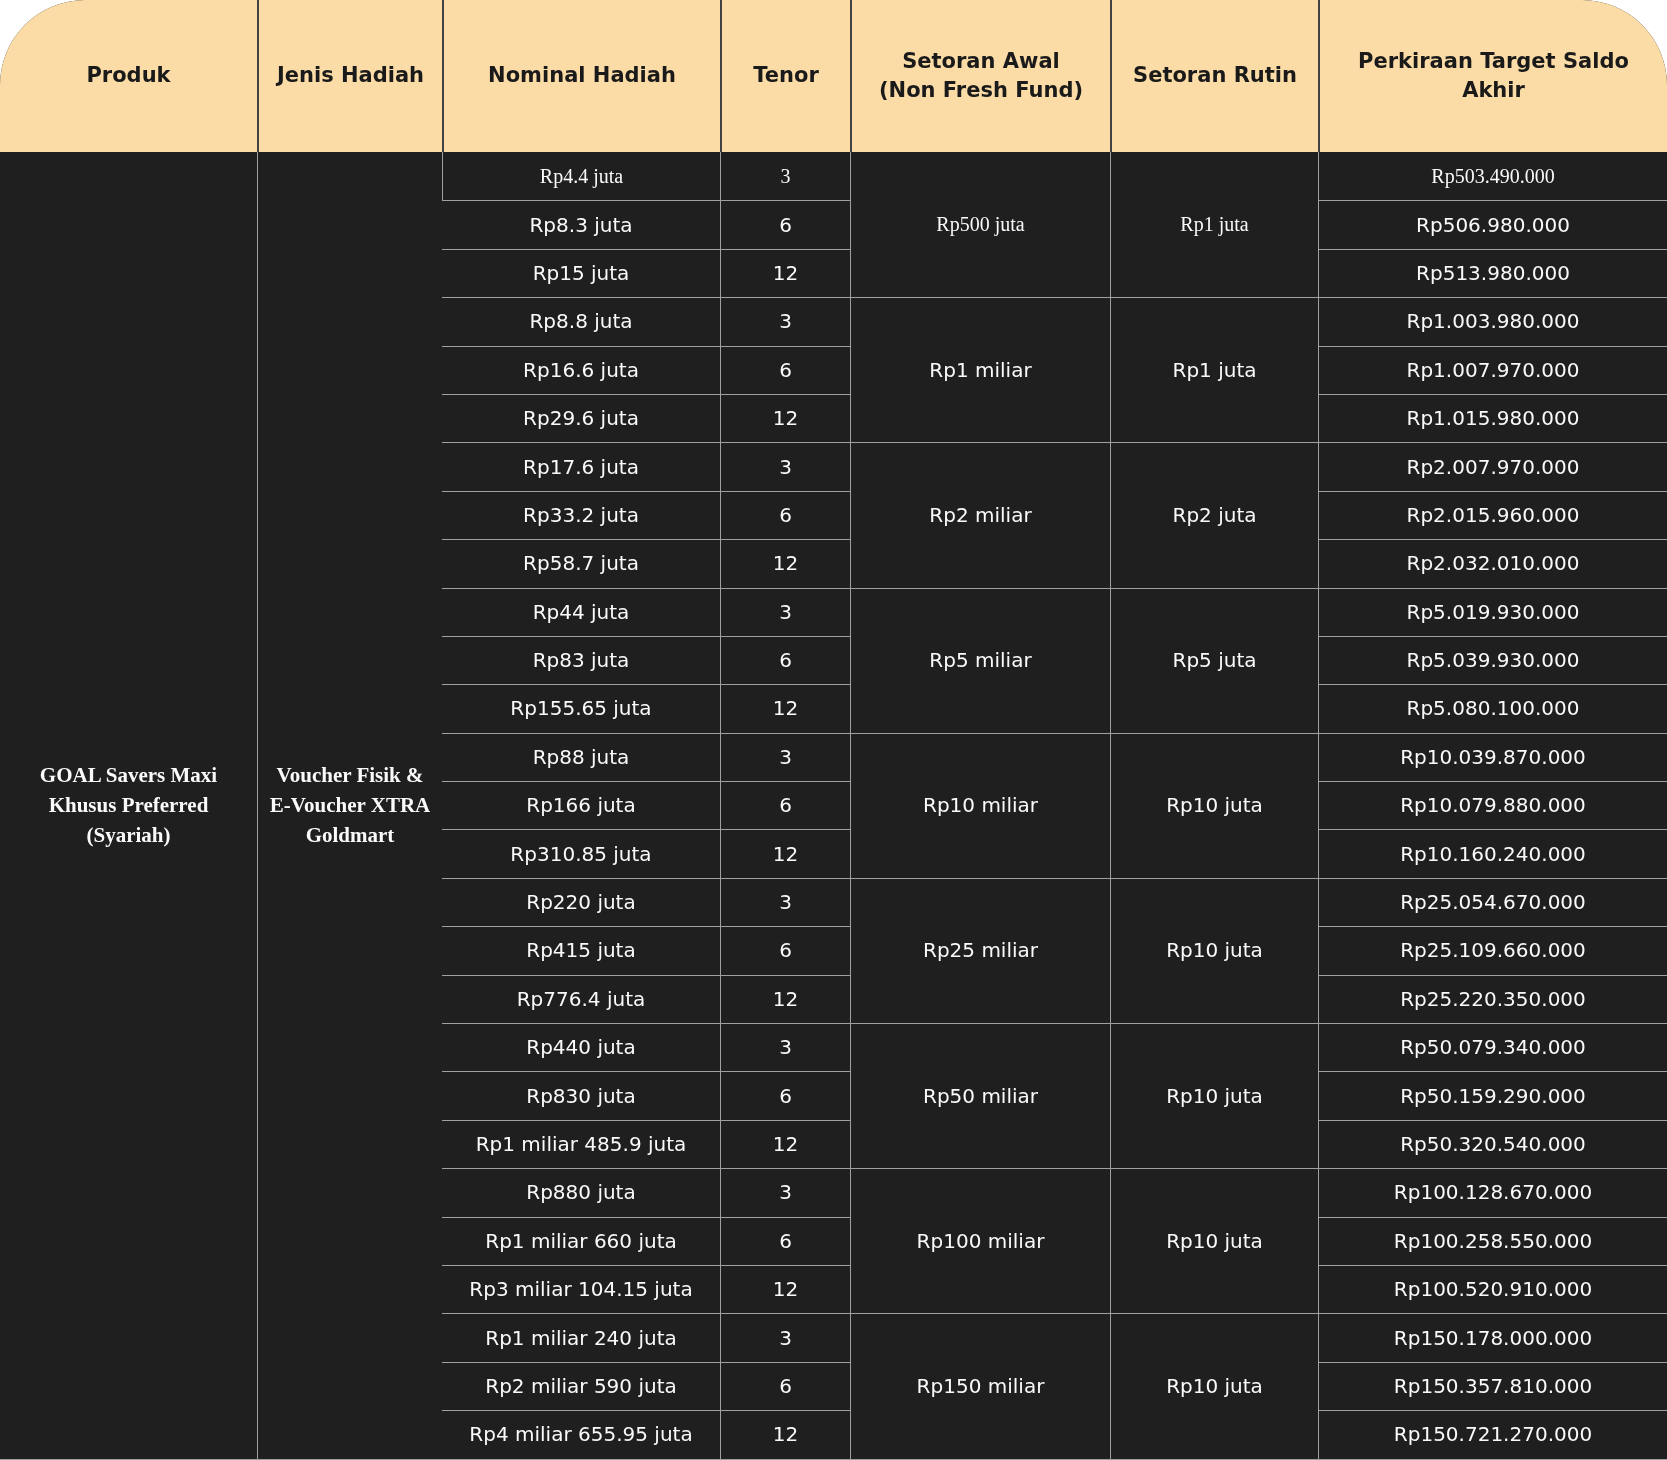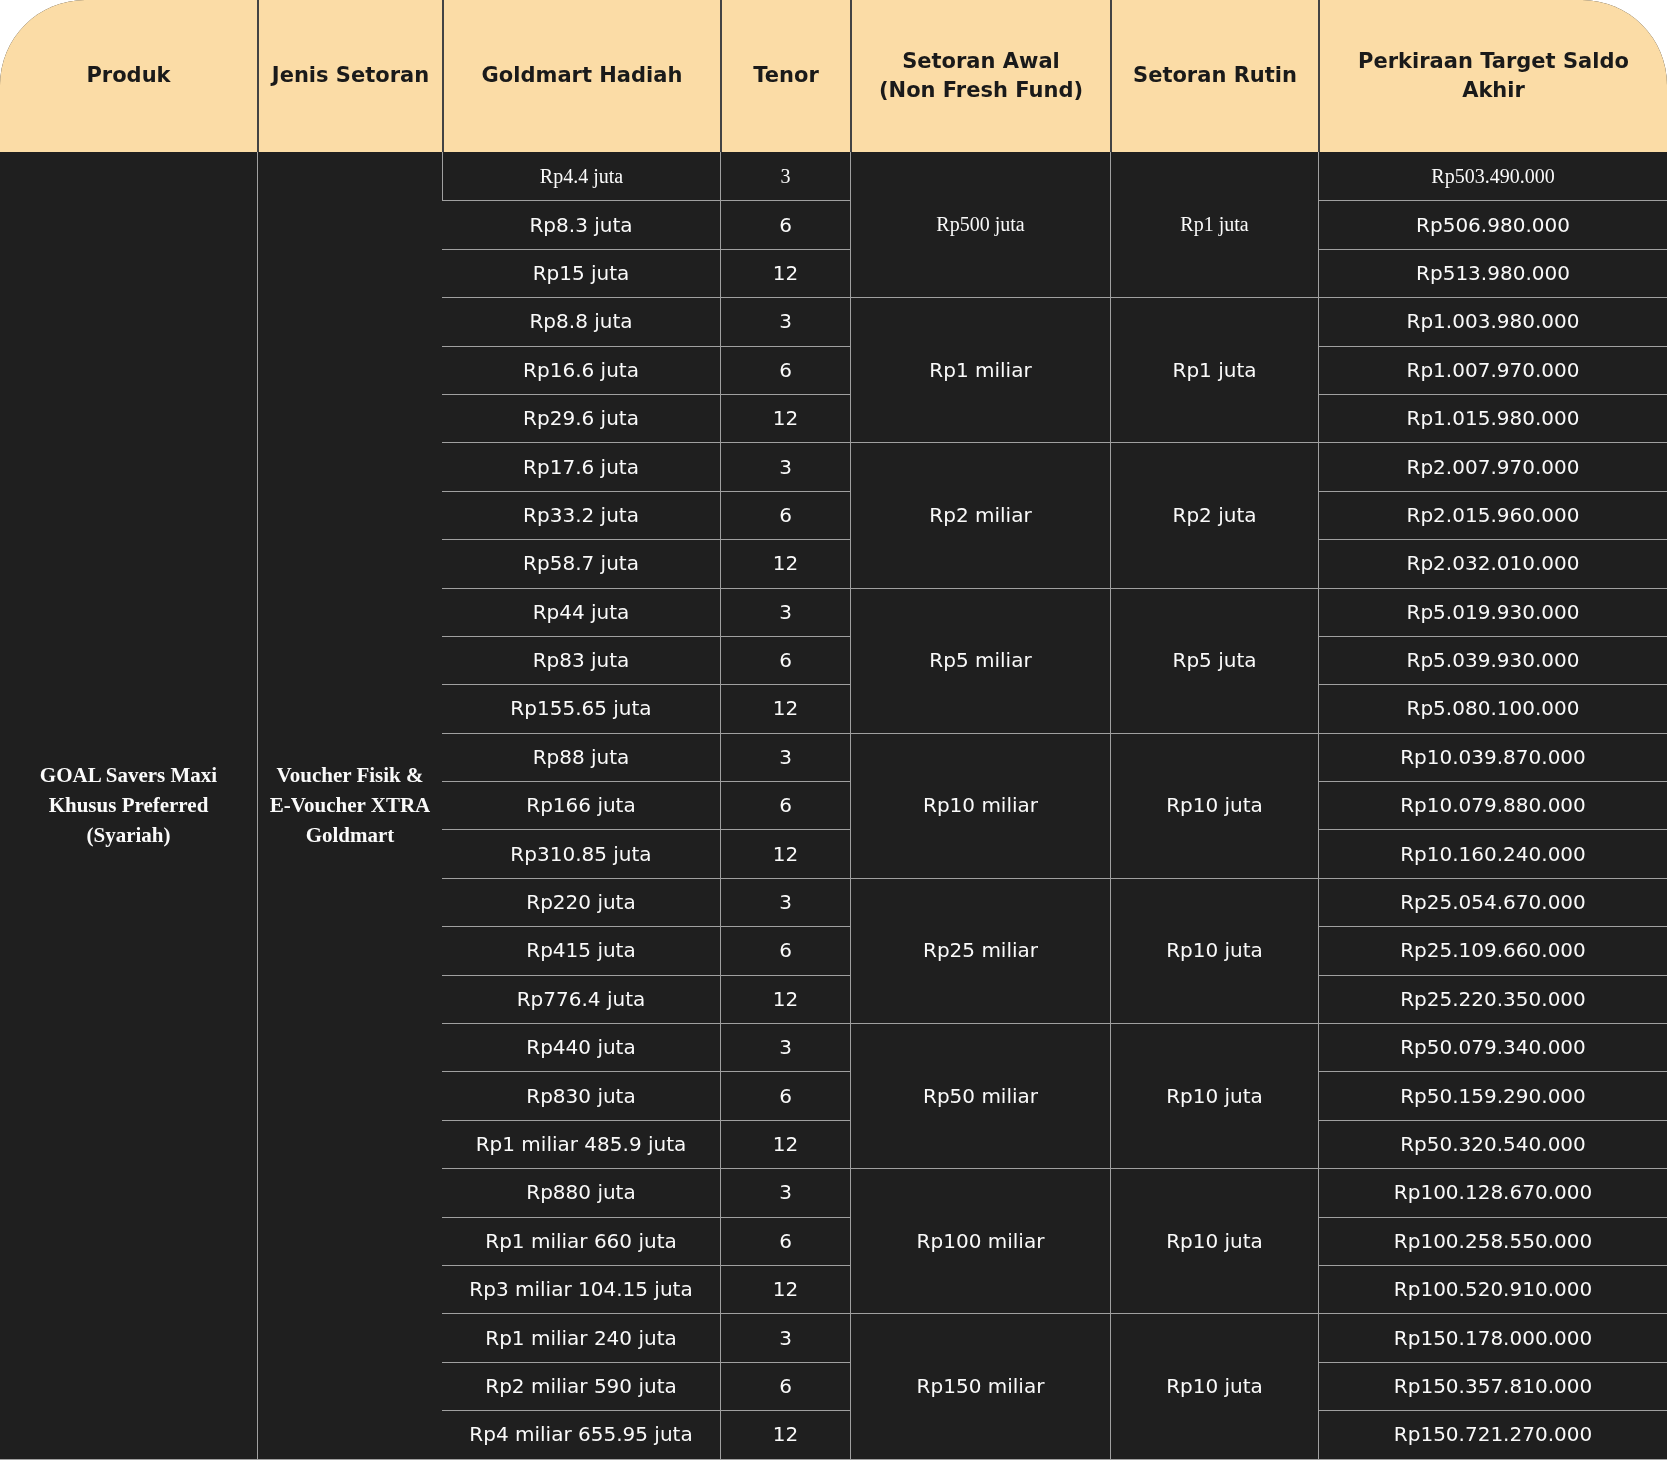--- a/index.html
+++ b/index.html
@@ -66,22 +66,22 @@
       <col style="width:185px">
       <col style="width:278px">
       <col style="width:130px">
       <col style="width:260px">
       <col style="width:208px">
       <col style="width:349px">
     </colgroup>
     <thead>
       <tr>
         <th><span>Produk</span></th>
-        <th><span>Jenis Setoran</span></th>
-        <th><span>Goldmart Hadiah</span></th>
+        <th><span>Jenis Hadiah</span></th>
+        <th><span>Nominal Hadiah</span></th>
         <th><span>Tenor</span></th>
         <th>
             <span class="th-sub">Setoran Awal</span>
             <span class="th-sub">(Non Fresh Fund)</span>
           </th>
         <th><span>Setoran Rutin</span></th>
         <th><span>Perkiraan Target Saldo Akhir</span></th>
       </tr>
     </thead>
     <tbody>

